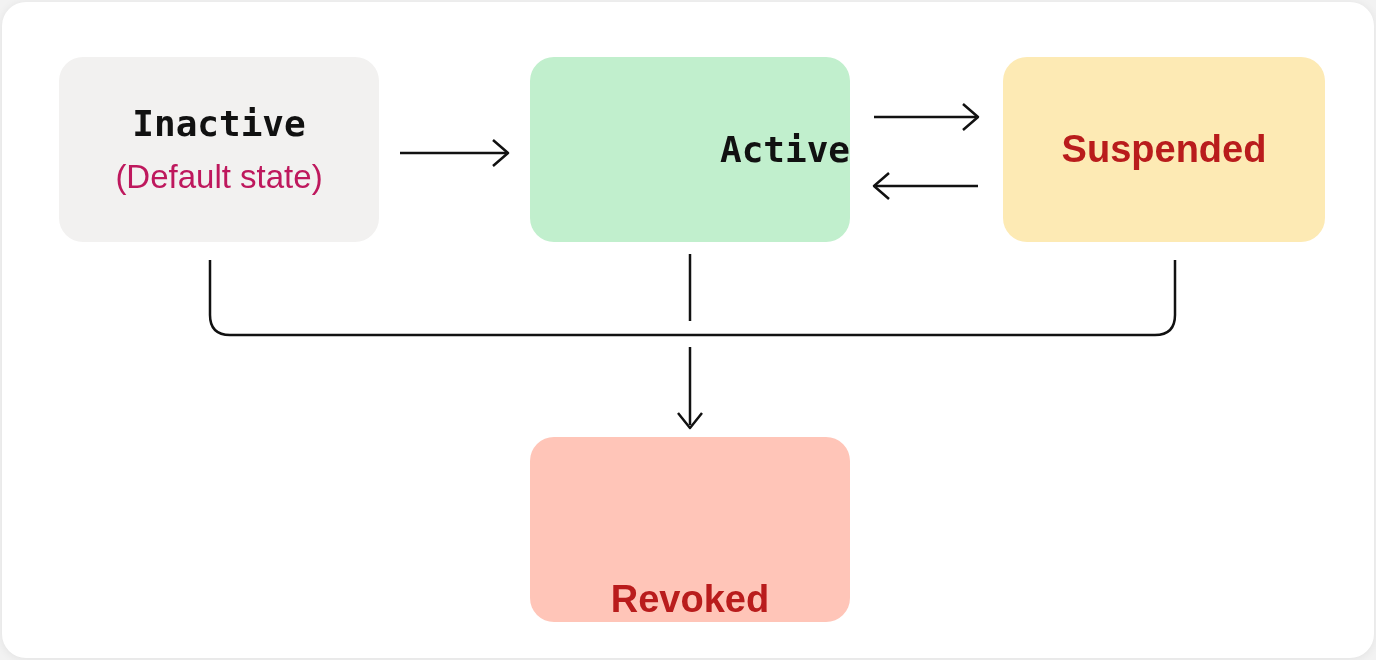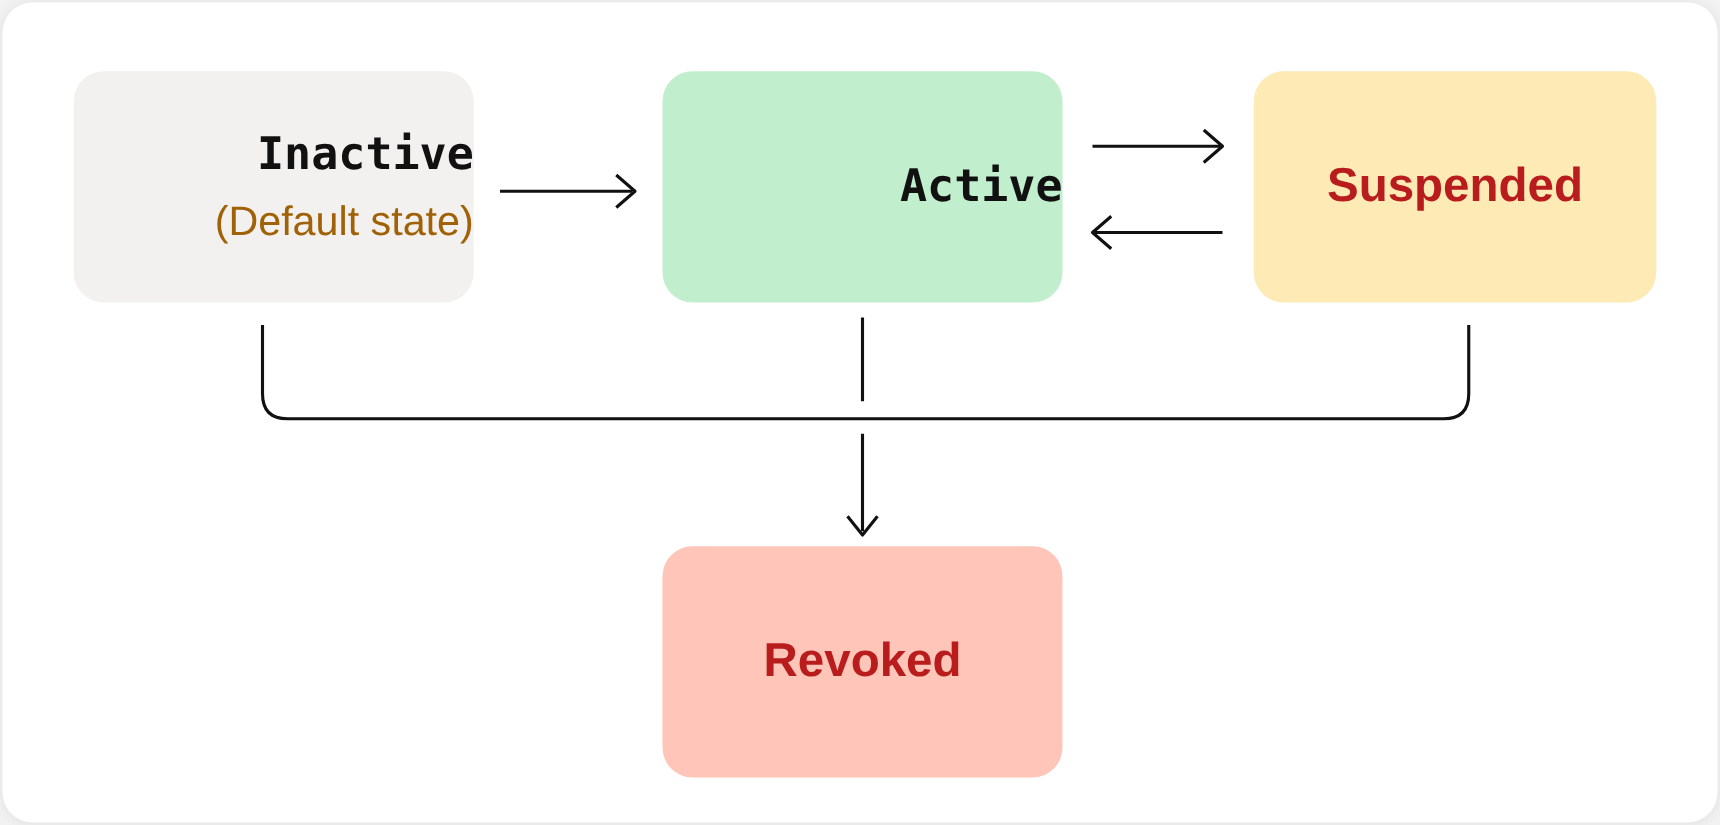--- a/index.html
+++ b/index.html
@@ -44,51 +44,51 @@
     font-size: 38px;
     line-height: 1.15;
     color: #b91c1c;
   }
   .state-box .sublabel {
     font-family: "Liberation Sans", sans-serif;
     font-weight: normal;
     font-size: 33px;
     line-height: 1.2;
     margin-top: 13px;
-    color: #a16207;
+    color: #be185d;
   }
   #box-inactive  { left: 57px;  top: 55px;  }
   #box-active    { left: 528px; top: 55px;  }
   #box-suspended { left: 1001px; top: 55px; width: 322px; }
   #box-revoked   { left: 528px; top: 435px; }
   svg.connectors {
     position: absolute;
     left: 0; top: 0;
     pointer-events: none;
   }
 </style>
 </head>
 <body>
 
 <div class="card">
 
-  <div class="state-box" id="box-inactive" style="background: rgb(242, 241, 240); align-items: flex-end;">
+  <div class="state-box" id="box-inactive" style="background: rgb(242, 241, 240);">
     <div class="label-mono">Inactive</div>
     <div class="sublabel">(Default state)</div>
   </div>
 
   <div class="state-box" id="box-active" style="background: rgb(193, 239, 205); align-items: flex-end;">
     <div class="label-mono">Active</div>
   </div>
 
   <div class="state-box" id="box-suspended" style="background: rgb(253, 234, 180);">
     <div class="label-sans">Suspended</div>
   </div>
 
-  <div class="state-box" id="box-revoked" style="background: rgb(255, 197, 184);">
+  <div class="state-box" id="box-revoked" style="background: rgb(255, 197, 184); justify-content: flex-end;">
     <div class="label-sans">Revoked</div>
   </div>
 
   <svg class="connectors" width="1376" height="660" viewBox="0 0 1376 660" fill="none" stroke="#111111" stroke-width="2.5" stroke-linejoin="round">
 
     <g>
       <path d="M398,151 H504"></path>
       <path d="M491,138 L506,151 L491,164"></path>
     </g>
 

